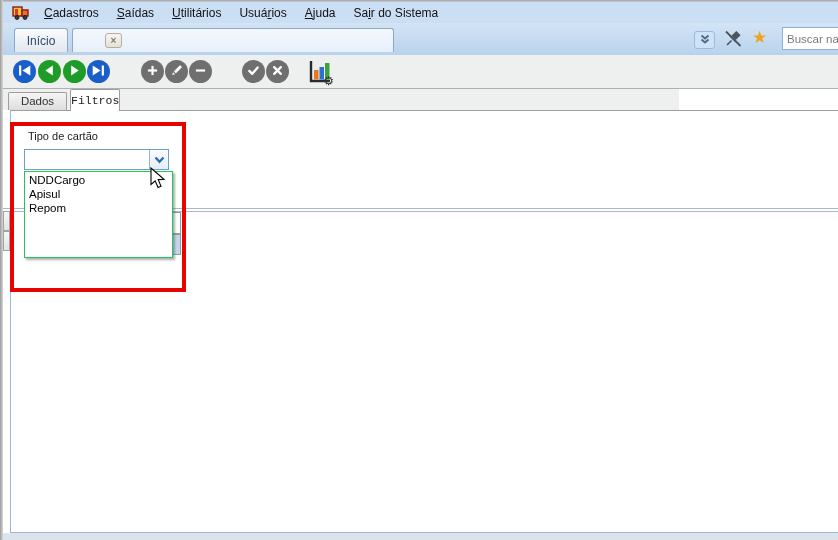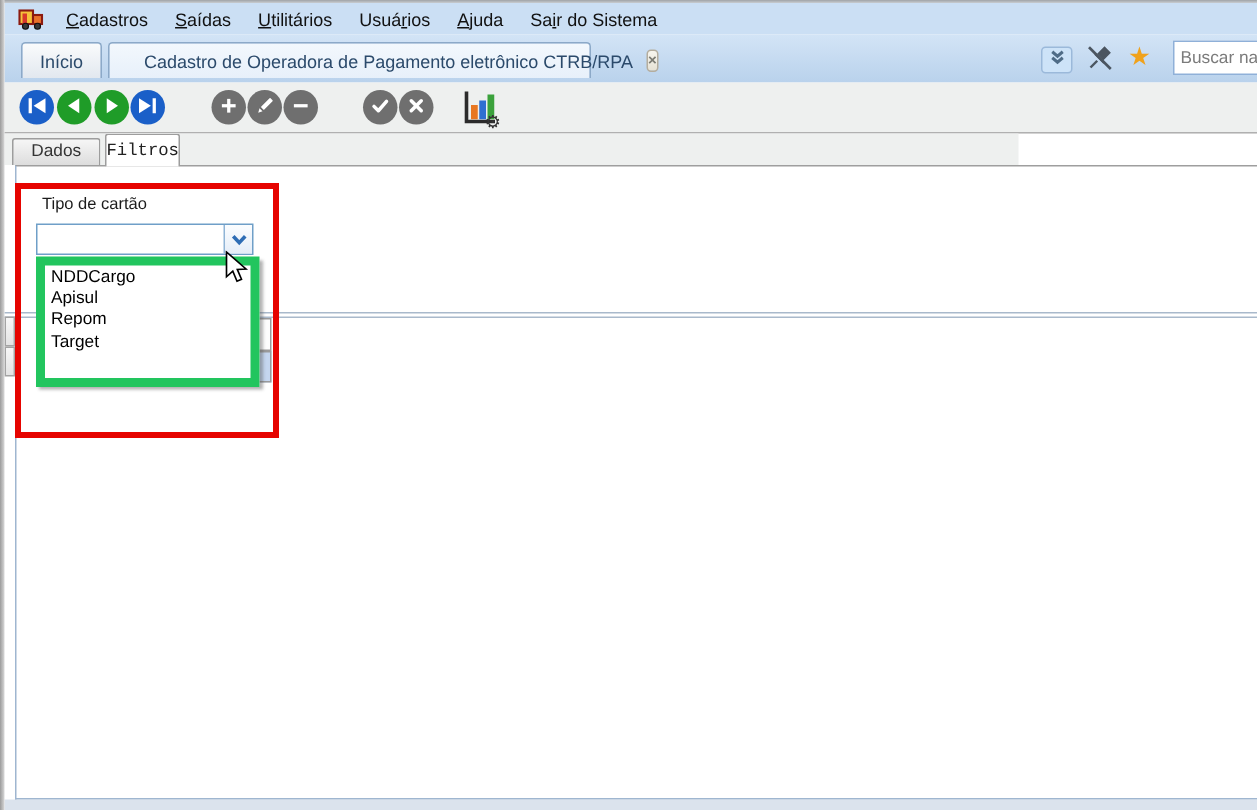--- a/index.html
+++ b/index.html
@@ -81,21 +81,21 @@
 
   
   #card-type-label { position:absolute; left:28px; top:130px; font-size:11px; color:#1b1b1b; z-index:4; }
   #card-type-combo { position:absolute; left:24px; top:149px; width:145px; height:21px;
                      border:1px solid #6f9fc8; background:#fff; z-index:4; }
   #combo-value { position:absolute; left:3px; top:3px; font-size:11.5px; color:#000; }
   #combo-btn { position:absolute; right:0; top:0; width:19px; height:19px; border:none;
                border-left:1px solid #8fb4d6; background:linear-gradient(#fbfdff,#e4edf8);
                display:flex; align-items:center; justify-content:center; padding:0; }
   #dropdown { position:absolute; left:24px; top:171px; width:149px; height:87px; background:#fff;
-              border:6px solid #22c55e; box-shadow:2px 2px 2px rgba(80,80,80,.45); z-index:10;
+              border:1px solid #22c55e; box-shadow:2px 2px 2px rgba(80,80,80,.45); z-index:10;
               padding-top:1px; }
   .dd-item { height:14.2px; line-height:14.2px; font-size:11.5px; color:#000; padding-left:4px;
              white-space:nowrap; }
 
   
   #red-rect { position:absolute; left:10px; top:122px; width:176px; height:170px;
               border:4px solid #e60400; z-index:20; }
   #cursor { position:absolute; left:150px; top:167px; z-index:30; }
 </style>
 </head>
@@ -121,21 +121,20 @@
     <div class="menu-item"><span>Usuá</span><span class="mn">r</span><span>ios</span></div>
     <div class="menu-item"><span></span><span class="mn">A</span><span>juda</span></div>
     <div class="menu-item"><span>Sa</span><span class="mn">i</span><span>r do Sistema</span></div>
   </div>
 
   <div id="tabstrip">
     <div class="doc-tab" id="tab-inicio">
       <span>Início</span>
     </div>
     <div class="doc-tab" id="tab-cadastro">
-      <span>Cadastro de Operadora de Pagamento eletrônico CTRB/RPA</span>
       <span class="tab-close">×</span>
     </div>
     <div id="collapse-btn">
       <span>
         <svg width="12" height="11" viewBox="0 0 12 11">
           <polyline points="2.5,1.5 6,4.5 9.5,1.5" fill="none" stroke="#4f6c87" stroke-width="2"></polyline>
           <polyline points="2.5,5.5 6,8.5 9.5,5.5" fill="none" stroke="#4f6c87" stroke-width="2"></polyline>
         </svg>
       </span>
     </div>
@@ -242,21 +241,20 @@
         <svg width="11" height="8" viewBox="0 0 11 8">
             <polyline points="1.5,1.5 5.5,5.8 9.5,1.5" fill="none" stroke="#2e6db5" stroke-width="2.4"></polyline>
           </svg>
       </span>
     </button>
   </div>
   <div id="dropdown">
     <div class="dd-item">NDDCargo</div>
     <div class="dd-item">Apisul</div>
     <div class="dd-item">Repom</div>
-    <div class="dd-item">Target</div>
   </div>
 
   <div id="red-rect"></div>
   <div id="cursor">
     <svg width="16" height="23" viewBox="0 0 16 23">
       <path d="M1,1 L1,17.5 L5.2,13.8 L8,20.5 L11,19.2 L8.2,12.6 L14,12.3 Z" fill="#ffffff" stroke="#000" stroke-width="1.1"></path>
     </svg>
   </div>
 
   <div id="left-edge"></div>

